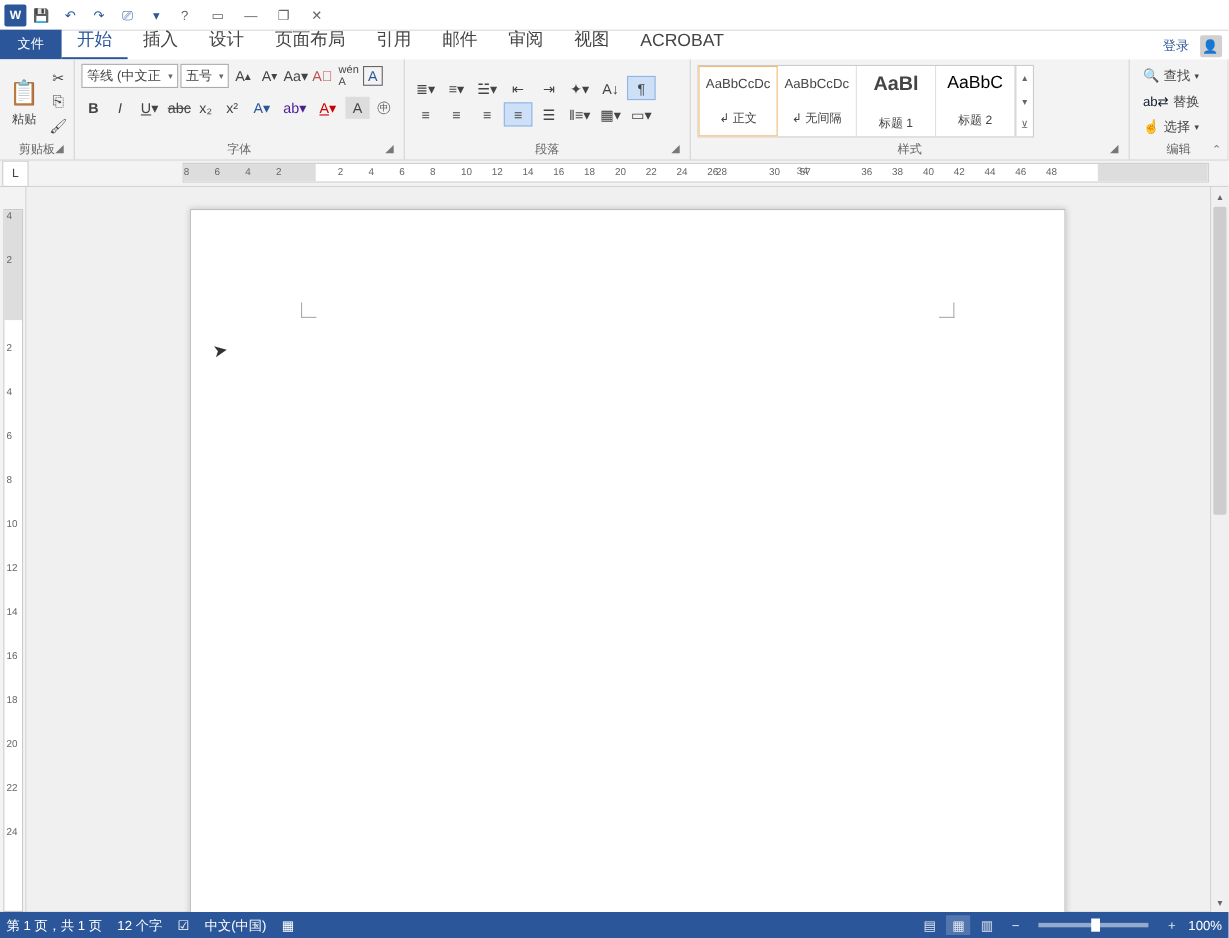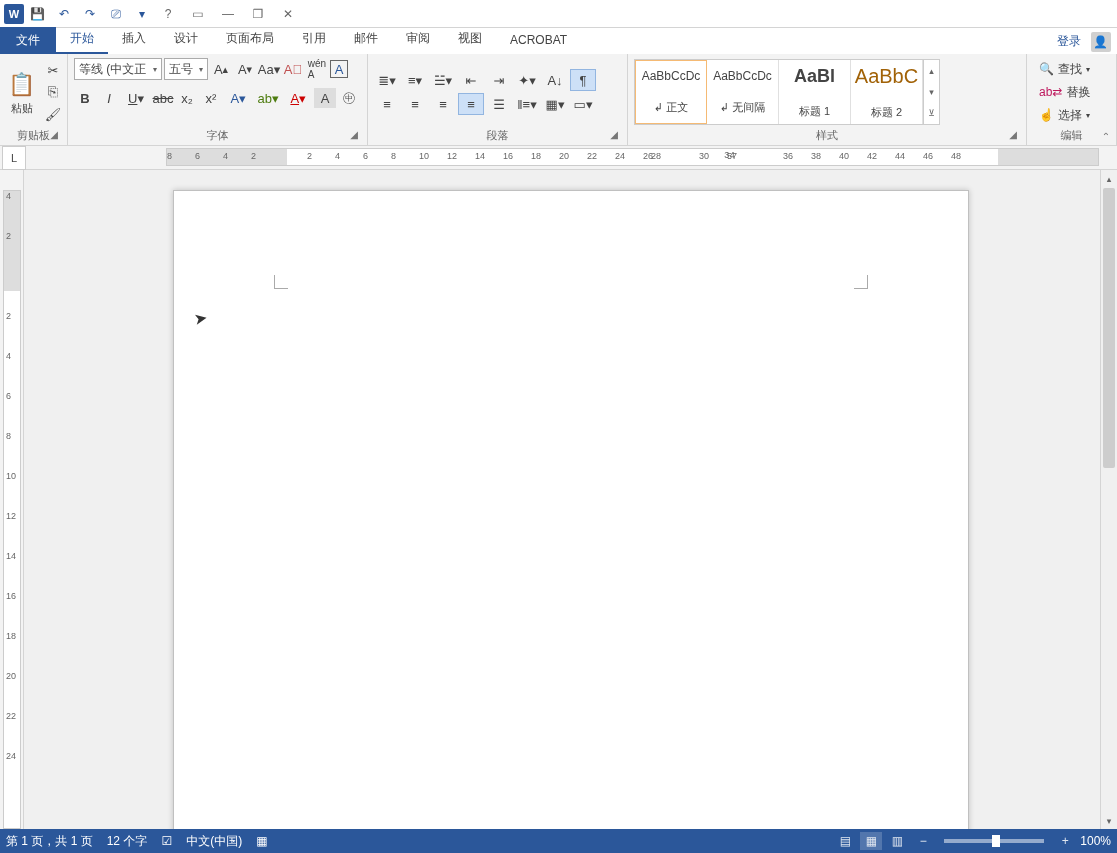--- a/index.html
+++ b/index.html
@@ -10,21 +10,21 @@
 .qat { display: flex; align-items: center; gap: 2px; padding-left: 4px; }
 .qat .word-icon { width: 20px; height: 20px; background: #2b579a; color: #fff; display: flex; align-items: center; justify-content: center; font-size: 11px; font-weight: bold; border-radius: 2px; }
 .qat-btn { width: 24px; height: 24px; display: flex; align-items: center; justify-content: center; color: #2b579a; cursor: pointer; }
 .title-center { flex: 1; text-align: center; font-size: 12px; color: #666; }
 .title-right { display: flex; align-items: center; gap: 2px; padding-right: 4px; }
 .title-right .wbtn { width: 28px; height: 22px; display: flex; align-items: center; justify-content: center; color: #666; }
 
 
 .ribbon-tabs { height: 26px; background: #fff; display: flex; align-items: flex-end; padding-left: 0; }
 .file-tab { background: #2b579a; color: #fff; padding: 5px 16px; font-size: 12px; cursor: pointer; }
-.rtab { padding: 5px 14px; font-size: 12px; color: #444; cursor: pointer; border-bottom: 2px solid transparent; }
+.rtab { padding: 5px 14px; font-size: 16px; color: #444; cursor: pointer; border-bottom: 2px solid transparent; }
 .rtab.active { color: #2b579a; border-bottom: 2px solid #2b579a; }
 .ribbon-right { margin-left: auto; display: flex; align-items: center; padding-right: 6px; }
 .user-login { font-size: 12px; color: #2b579a; padding: 4px 6px; }
 .user-icon { width: 20px; height: 20px; background: #d0d0d0; border-radius: 2px; display: inline-flex; align-items: center; justify-content: center; margin-left: 4px; }
 
 
 .ribbon { height: 92px; border-bottom: 1px solid #d4d4d4; background: #f3f3f3; display: flex; position: relative; }
 .group { border-right: 1px solid #d4d4d4; padding: 4px 6px 2px 6px; display: flex; flex-direction: column; }
 .group-body { flex: 1; display: flex; align-items: center; gap: 4px; }
 .group-label { font-size: 11px; color: #666; text-align: center; padding-top: 2px; display: flex; justify-content: center; align-items: flex-end; position: relative; }
@@ -45,21 +45,21 @@
 
 .para-grid { display: grid; grid-template-columns: repeat(8, 26px); grid-template-rows: 22px 22px; gap: 2px; }
 .para-grid .mini { width: 26px; height: 22px; }
 .mini.active { background: #cde0f7; border: 1px solid #92b5e0; }
 
 .styles-gallery { display: flex; border: 1px solid #ccc; background: #fff; height: 66px; }
 .style-item { width: 72px; border-right: 1px solid #e0e0e0; display: flex; flex-direction: column; align-items: center; justify-content: center; cursor: pointer; padding: 2px; }
 .style-item.sel { border: 1px solid #f5ba74; background: #fff; }
 .style-item .preview { font-size: 12px; color: #444; }
 .style-item .preview.h1 { font-size: 18px; font-weight: bold; }
-.style-item .preview.h2 { font-size: 20px; color: #a16207; }
+.style-item .preview.h2 { font-size: 16px; color: #000000; }
 .style-item .slabel { font-size: 11px; color: #444; margin-top: 17px; }
 .style-scroll { width: 16px; display: flex; flex-direction: column; border-left: 1px solid #ccc; }
 .style-scroll div { flex: 1; display: flex; align-items: center; justify-content: center; font-size: 9px; color: #666; }
 
 .edit-col { display: flex; flex-direction: column; gap: 2px; }
 .edit-btn { display: flex; align-items: center; gap: 4px; padding: 2px 6px; font-size: 12px; cursor: pointer; height: 21px; }
 
 .ribbon-collapse { position: absolute; right: 2px; bottom: 2px; width: 18px; height: 14px; font-size: 10px; color: #777; display: flex; align-items: center; justify-content: center; }
 
 
@@ -205,21 +205,21 @@
         <div class="mini">
             <i>I</i>
           </div>
         <div class="mini wide"><u>U</u>▾</div>
         <div class="mini">
             <s>abc</s>
           </div>
         <div class="mini">x₂</div>
         <div class="mini">x²</div>
         <div class="mini wide" style="color:#2b579a">A▾</div>
-        <div class="mini wide" style="color:#4d7c0f">ab▾</div>
+        <div class="mini wide" style="color:#4c1d95">ab▾</div>
         <div class="mini wide" style="color:#c00"><u>A</u>▾</div>
         <div class="mini" style="background:#ddd">A</div>
         <div class="mini">㊥</div>
       </div>
     </div>
     <div class="group-label">
         <span>字体</span>
         <span class="group-dlg">◢</span>
       </div>
   </div>
@@ -285,21 +285,21 @@
 
   <div class="group" style="width:90px">
     <div class="group-body">
       <div class="edit-col">
         <div class="edit-btn">
             <span>🔍</span>
             <span>查找</span>
             <span style="font-size:8px">▾</span>
           </div>
         <div class="edit-btn">
-            <span style="color:#be185d">ab⇄</span>
+            <span style="color:#0f172a">ab⇄</span>
             <span>替换</span>
           </div>
         <div class="edit-btn">
             <span>☝</span>
             <span>选择</span>
             <span style="font-size:8px">▾</span>
           </div>
       </div>
     </div>
     <div class="group-label">

